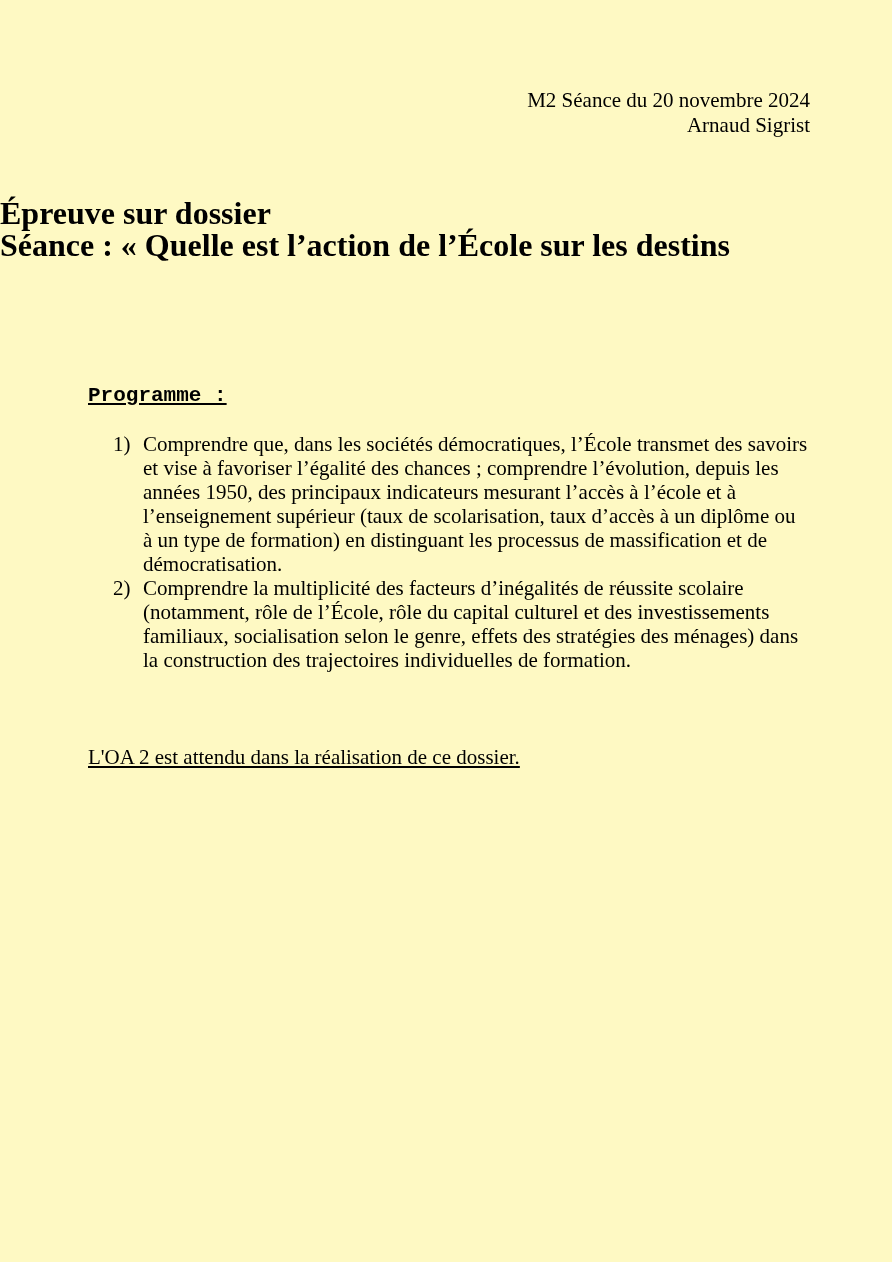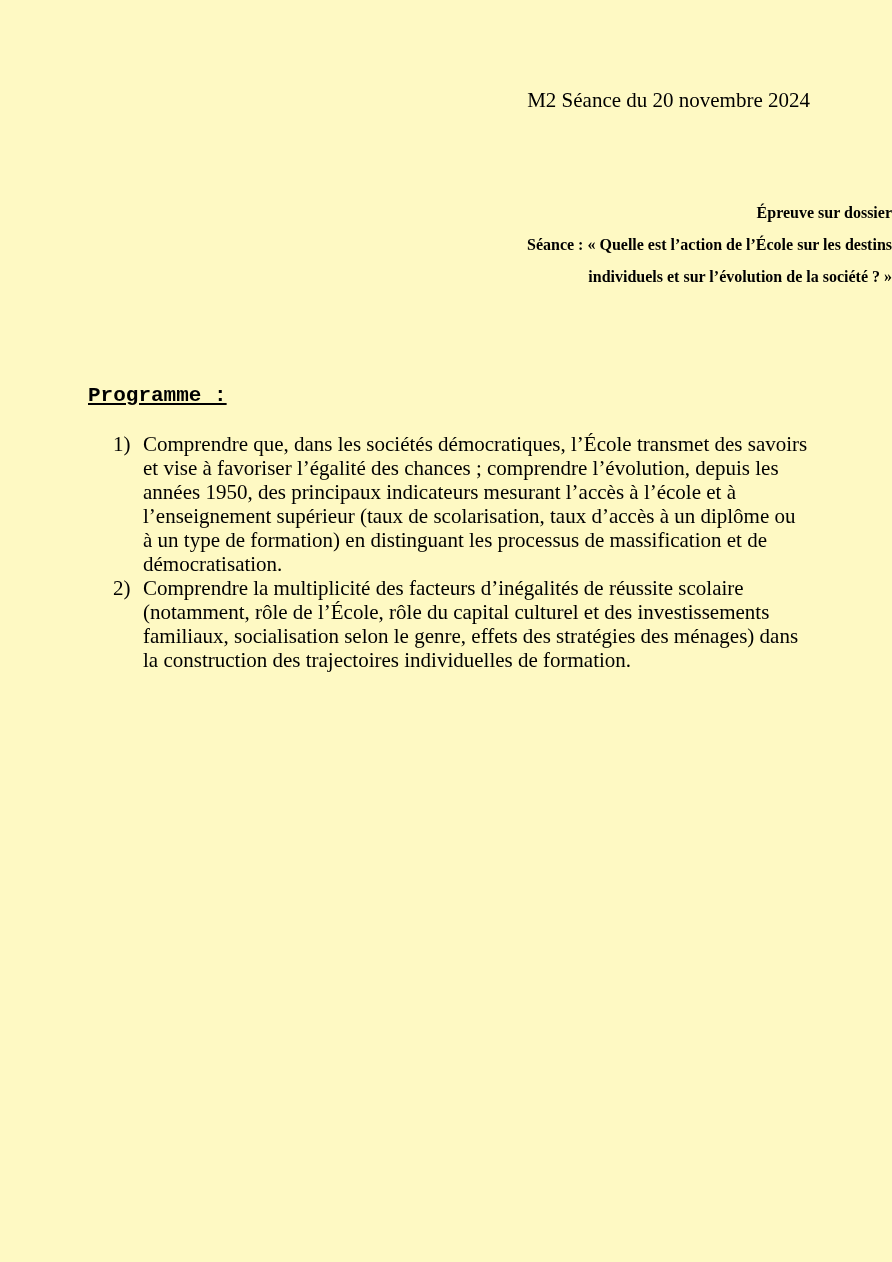--- a/index.html
+++ b/index.html
@@ -23,23 +23,23 @@
     text-align: right;
     font-size: 21px;
     line-height: 25px;
     white-space: nowrap;
   }
   .title-block {
     position: absolute;
     top: 197px;
     left: 0;
     width: 892px;
-    text-align: right;
+    text-align: left;
     font-weight: bold;
-    font-size: 16px;
+    font-size: 32px;
     line-height: 32px;
   }
   .section-heading {
     position: absolute;
     top: 383px;
     left: 88px;
     font-size: 21px;
     font-weight: bold;
     text-decoration: underline;
     line-height: 25px;
@@ -73,35 +73,36 @@
     text-decoration: underline;
   }
 </style>
 </head>
 <body>
 
 <div class="page">
 
   <div class="header-block">
     <div>M2 Séance du 20 novembre 2024</div>
+    <div>Arnaud Sigrist</div>
   </div>
 
   <div class="title-block">
     <div>Épreuve sur dossier</div>
     <div>Séance : « Quelle est l’action de l’École sur les destins</div>
-    <div>individuels et sur l’évolution de la société ? »</div>
   </div>
 
   <div class="section-heading">Programme :</div>
 
   <div class="program-list">
     <div class="program-item">
       <span class="num">1)</span>
       <span class="item-text">Comprendre que, dans les sociétés démocratiques, l’École transmet des savoirs et vise à favoriser l’égalité des chances ; comprendre l’évolution, depuis les années 1950, des principaux indicateurs mesurant l’accès à l’école et à l’enseignement supérieur (taux de scolarisation, taux d’accès à un diplôme ou à un type de formation) en distinguant les processus de massification et de démocratisation.</span>
     </div>
     <div class="program-item">
       <span class="num">2)</span>
       <span class="item-text">Comprendre la multiplicité des facteurs d’inégalités de réussite scolaire (notamment, rôle de l’École, rôle du capital culturel et des investissements familiaux, socialisation selon le genre, effets des stratégies des ménages) dans la construction des trajectoires individuelles de formation.</span>
     </div>
   </div>
 
+  <div class="note-line">L'OA 2 est attendu dans la réalisation de ce dossier.</div>
 
 </div>
 
 </body></html>

